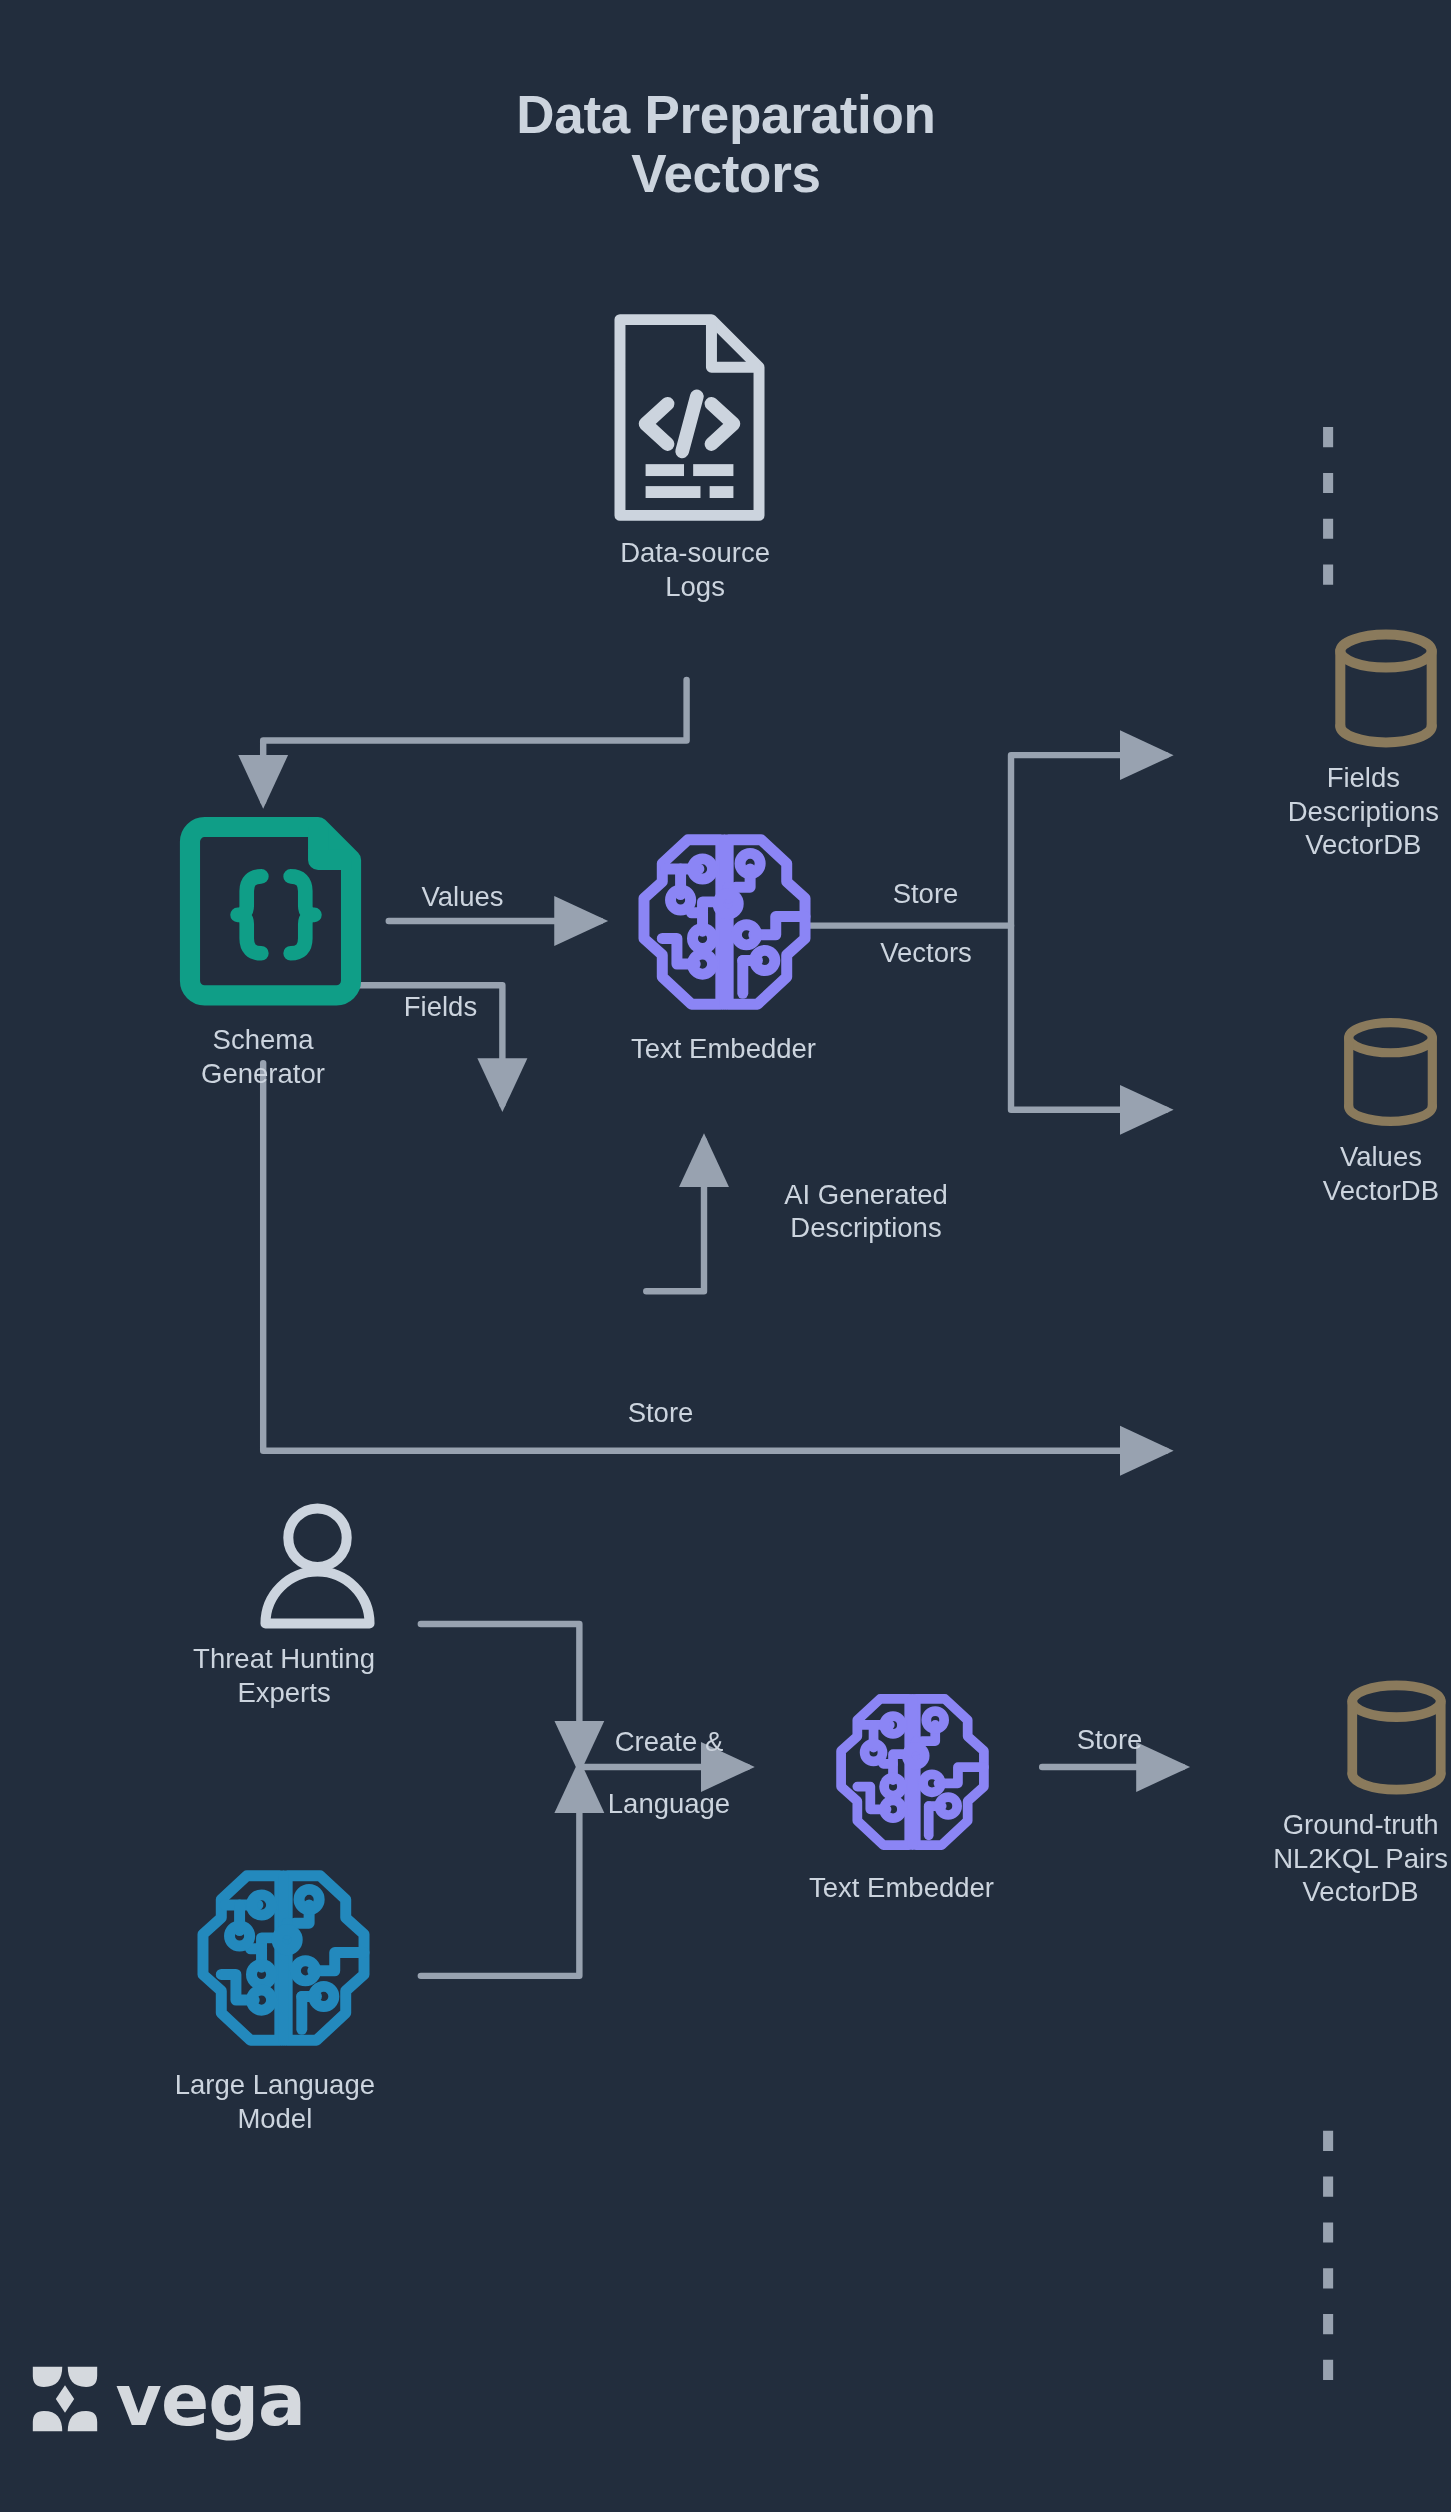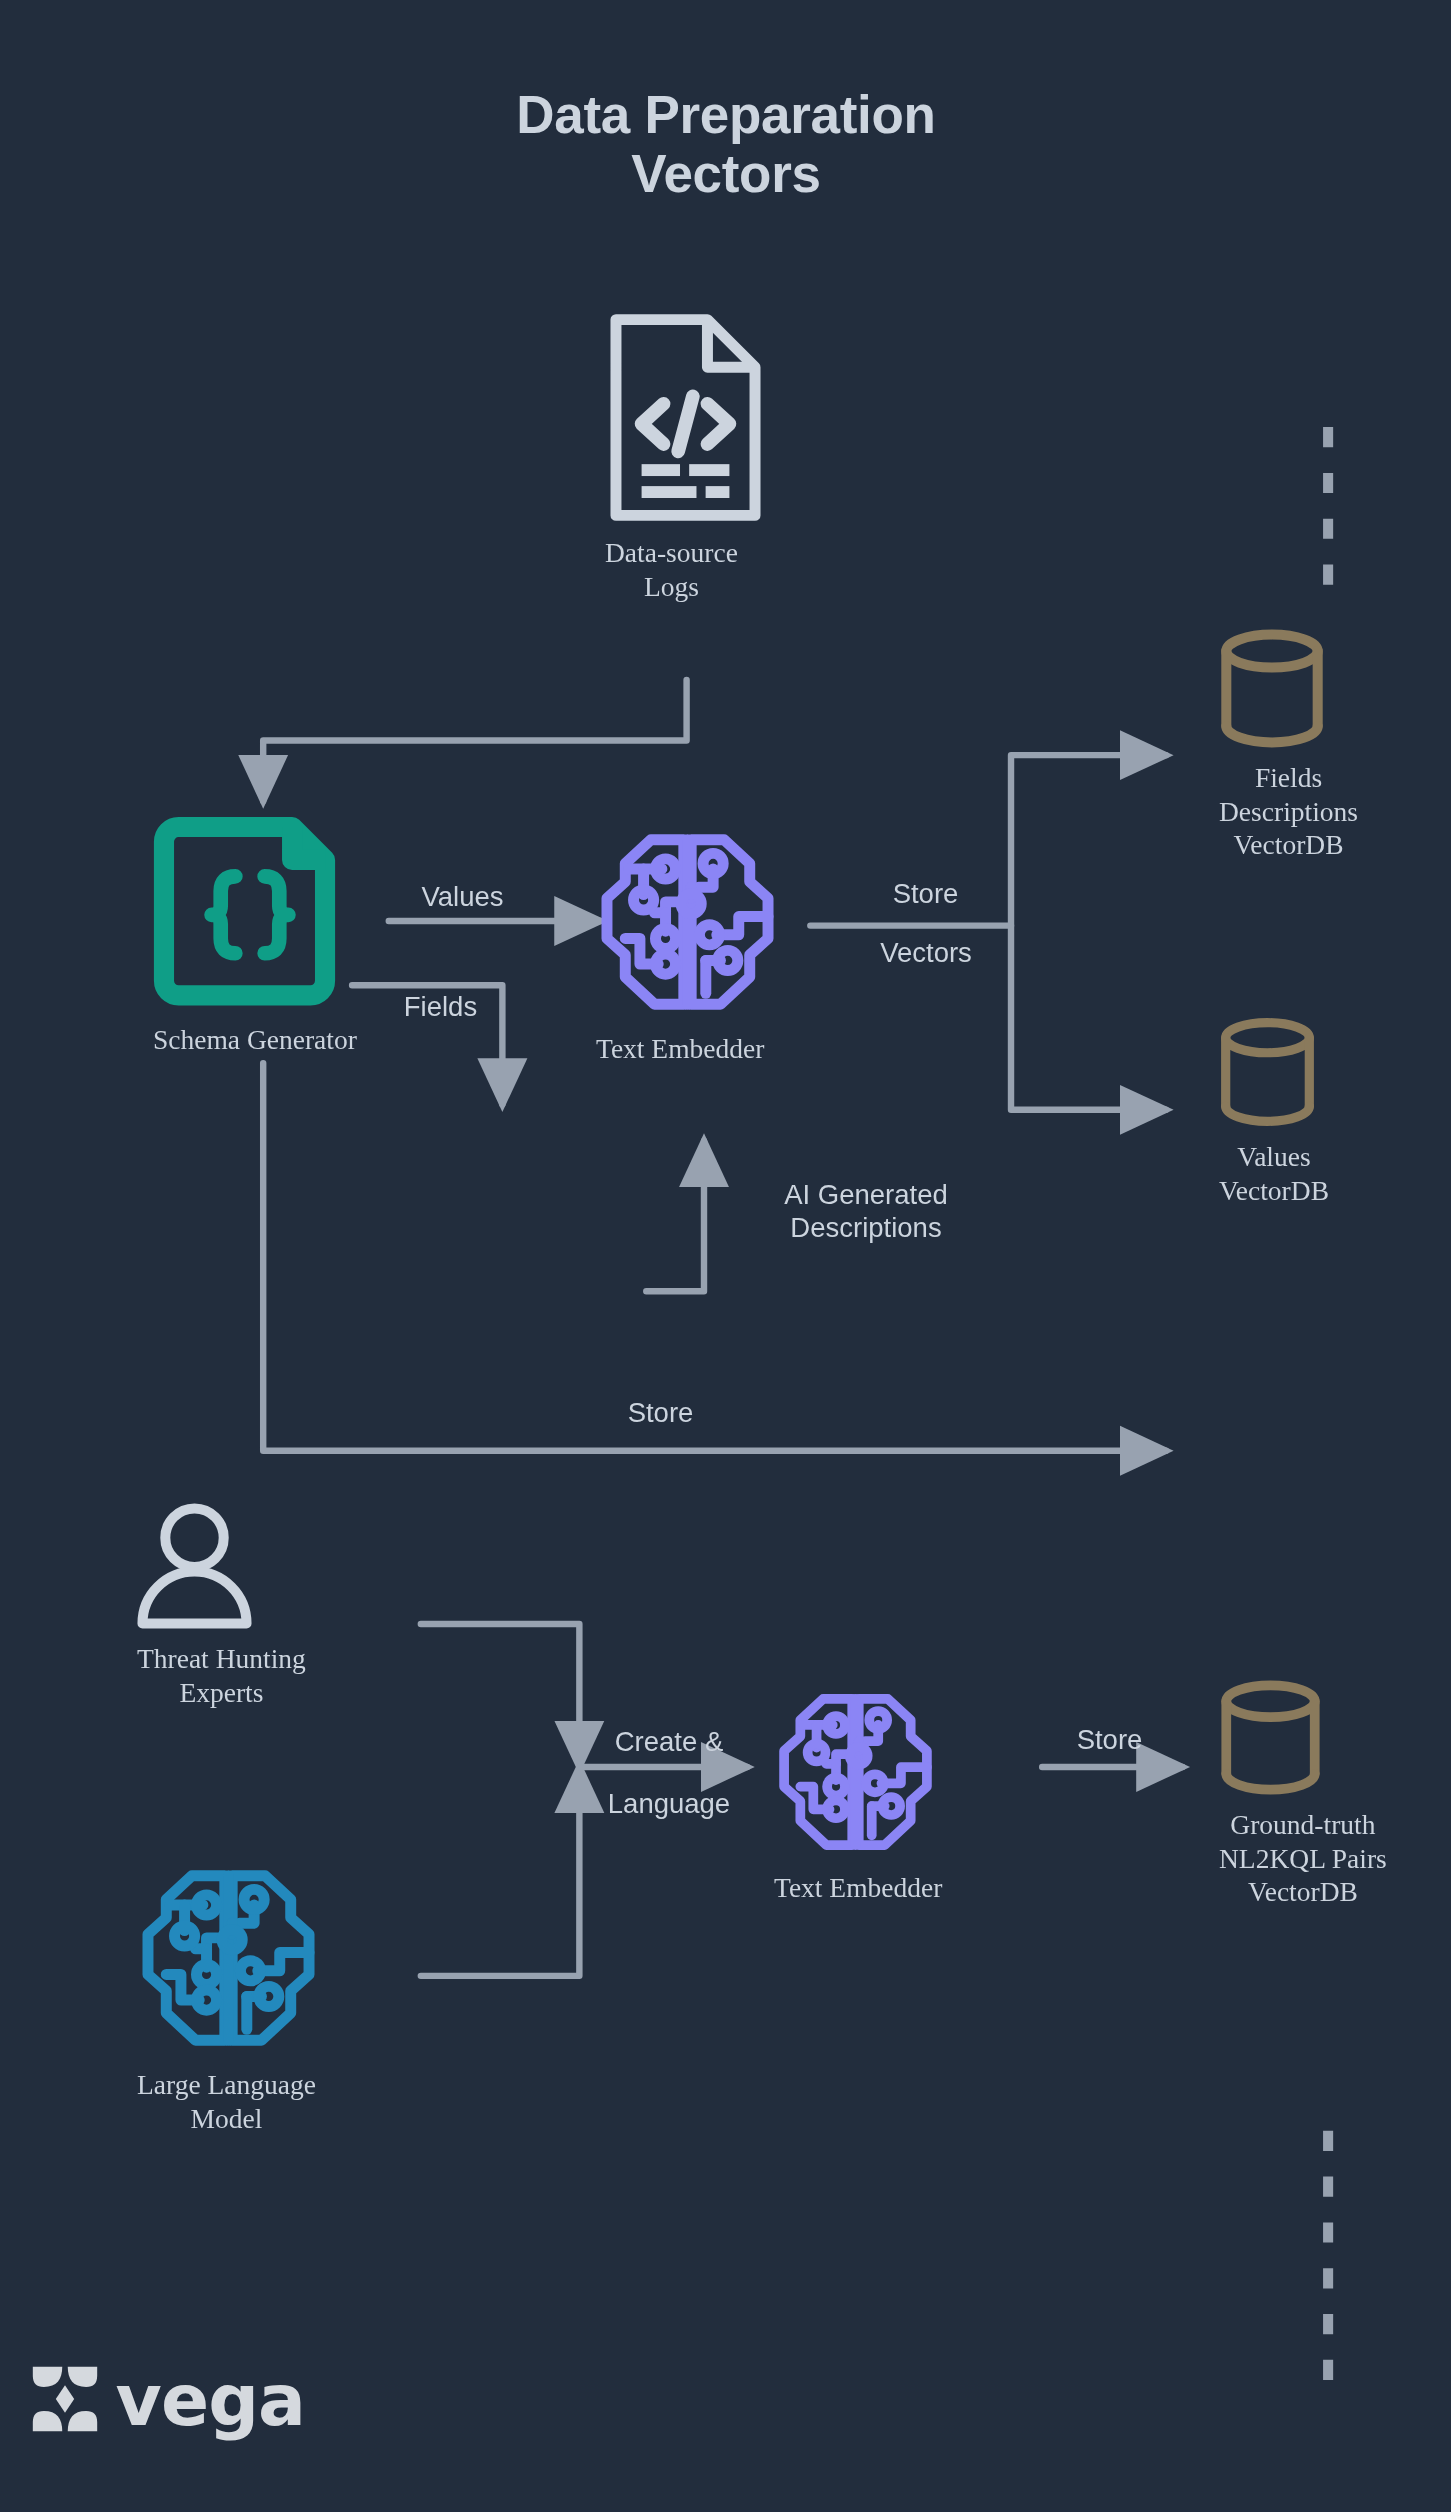--- a/index.html
+++ b/index.html
@@ -39,22 +39,21 @@
     line-height: 1.12;
     letter-spacing: -0.3px;
     margin-top: 48px;
   }
 
   
   .node {
     position: absolute;
     display: flex;
     flex-direction: column;
-    align-items: flex-start;
-    font-family: Liberation Serif, serif;
+    align-items: flex-end;
   }
   .node .glyph {
     display: block;
     line-height: 0;
   }
   .node .caption {
     margin-top: 13px;
     color: #ccd4de;
     font-size: 27.5px;
     line-height: 1.22;

